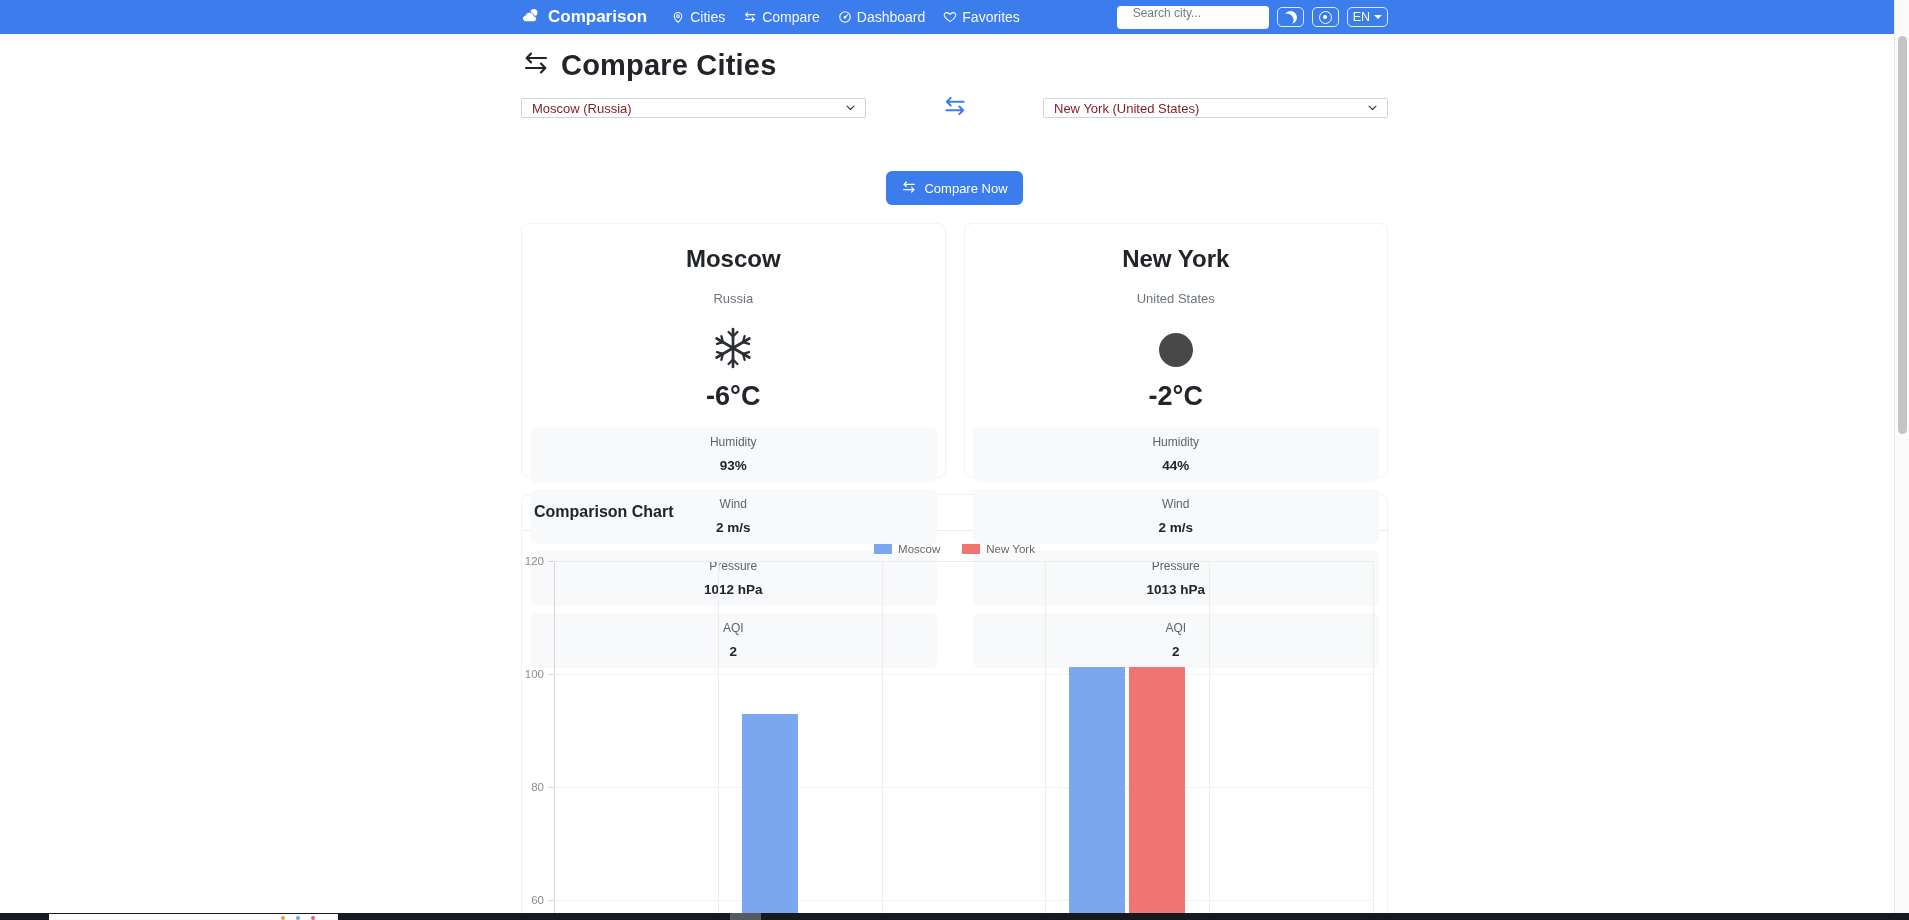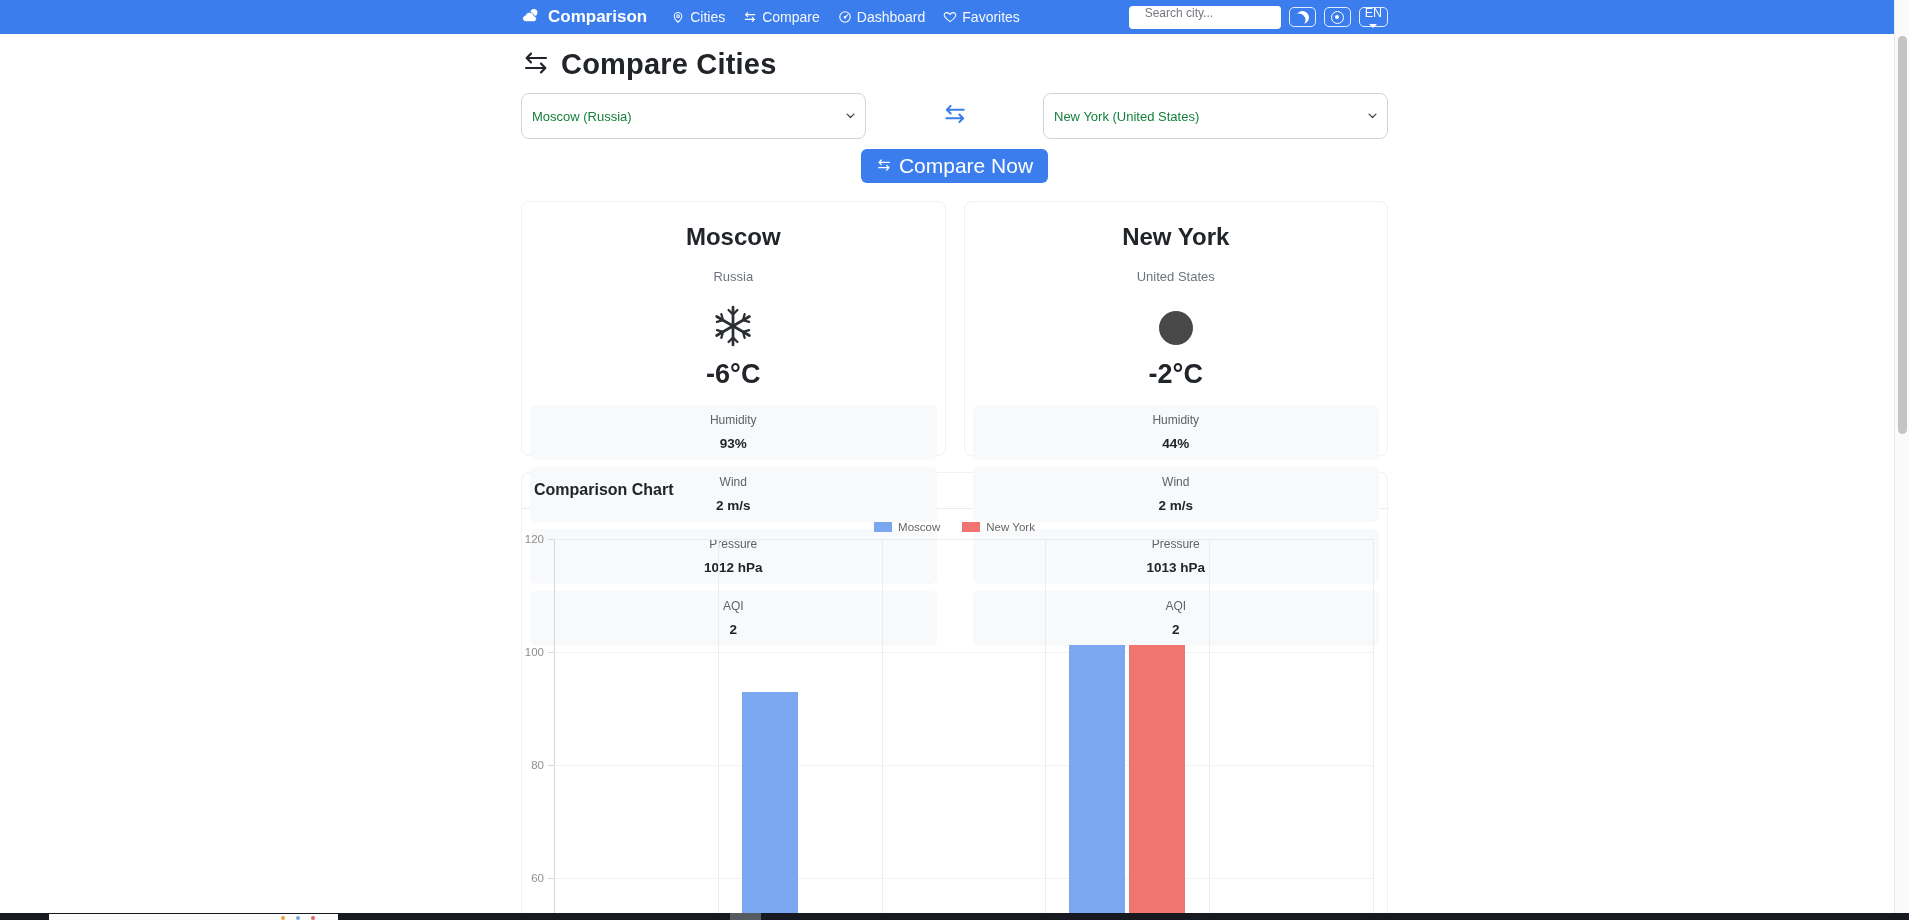--- a/index.html
+++ b/index.html
@@ -10,37 +10,37 @@
   .navbar { height:34px; background:#3b7ded; display:flex; align-items:center; }
   .nav-inner { width:867px; margin:0 auto; display:flex; align-items:center; height:100%; }
   .brand { display:flex; align-items:center; gap:7px; color:#fff; font-weight:bold; font-size:17px; cursor:pointer; }
   .nav-links { display:flex; align-items:center; gap:18px; margin-left:24px; }
   .nav-link { display:flex; align-items:center; gap:5px; color:rgba(255,255,255,.95); font-size:14px; cursor:pointer; }
   .nav-link svg { display:block; }
   .nav-right { margin-left:auto; display:flex; align-items:center; gap:8px; }
   .search-box { width:152px; height:23px; background:#fff; border-radius:4px; display:flex; align-items:flex-start; overflow:hidden;padding-left:8px; }
   .search-box input { border:none; outline:none; flex:1; font-size:12px; padding:0 8px; color:#212529; font-family:inherit; }
   .search-box input::placeholder { color:#75797e; }
-  .icon-btn { height:20px; min-width:27px; padding:0 5px; background:transparent; border:1px solid rgba(255,255,255,.85); border-radius:5px; color:#fff; display:flex; align-items:center; justify-content:center; gap:4px; cursor:pointer; font-family:inherit; font-size:12.5px;flex-direction:column; }
+  .icon-btn { height:20px; min-width:27px; padding:0 5px; background:transparent; border:1px solid rgba(255,255,255,.85); border-radius:5px; color:#fff; display:flex; align-items:center; justify-content:center; gap:4px; cursor:pointer; font-family:inherit; font-size:12.5px; }
   .crescent { width:13px; height:13px; border-radius:50%; box-shadow: inset -3.5px 2.5px 0 0 #fff; display:inline-block; }
   .target-outer { width:13px; height:13px; border:1.6px solid #fff; border-radius:50%; display:flex; align-items:center; justify-content:center; }
   .target-dot { width:4px; height:4px; background:#fff; border-radius:50%; }
   .caret-down { width:0; height:0; border-left:4px solid transparent; border-right:4px solid transparent; border-top:4px solid #fff; display:inline-block; }
 
   
   .container { width:867px; margin:0 auto; }
-  .page-head { display:flex; gap:10px; margin-top:14px; }
+  .page-head { display:flex; align-items:center; gap:10px; margin-top:14px; }
   .page-head h1 { font-size:29px; font-weight:bold; letter-spacing:.2px; }
   .selects-row { display:flex; align-items:center; margin-top:11px; }
   .select-wrap { position:relative; width:345px; }
-  .select-wrap select { width:100%; height:46px; font-size:13px; font-family:inherit; color:#15803d; border:1px solid #ced4da; border-radius:8px; background:#fff; padding:0 26px 0 10px; appearance:none; -webkit-appearance:none; outline:none; cursor:pointer; }
+  .select-wrap select { width:100%; height:20px; font-size:13px; font-family:inherit; color:#7f1d1d; border:1px solid #ced4da; border-radius:2px; background:#fff; padding:0 26px 0 10px; appearance:none; -webkit-appearance:none; outline:none; cursor:pointer; }
   .select-chevron { position:absolute; right:10px; top:50%; transform:translateY(-50%); pointer-events:none; }
   .swap-middle { flex:1; display:flex; justify-content:center; }
   .btn-row { display:flex; justify-content:center; margin-top:10px; }
-  .btn-primary { background:#3b7ded; border:none; color:#fff; font-family:inherit; font-size:21px; height:34px; padding:0 15px; border-radius:6px; display:flex; align-items:center; gap:7px; cursor:pointer; }
+  .btn-primary { background:#3b7ded; border:none; color:#fff; font-family:inherit; font-size:13px; height:34px; padding:0 15px; border-radius:6px; display:flex; align-items:center; gap:7px; cursor:pointer;margin-top:38px; }
 
   
   .cards-row { display:flex; gap:18px; margin-top:18px; }
   .city-card { flex:1; background:#fff; border:1px solid #f1f2f4; border-radius:8px; padding:8px; text-align:center; height:255px; }
   .city-name { font-size:24px; font-weight:600; margin-top:13px; }
   .city-country { font-size:13px; color:#6c757d; margin-top:18px; }
   .wx-icon-wrap { height:46px; margin-top:21px; display:flex; align-items:center; justify-content:center; }
   .new-moon { width:34px; height:34px; border-radius:50%; background:#484848; }
   .temp { font-size:27px; font-weight:bold; margin-top:8px; }
   .stats-grid { display:grid; grid-template-columns:1fr; gap:7px; margin-top:15px; }

